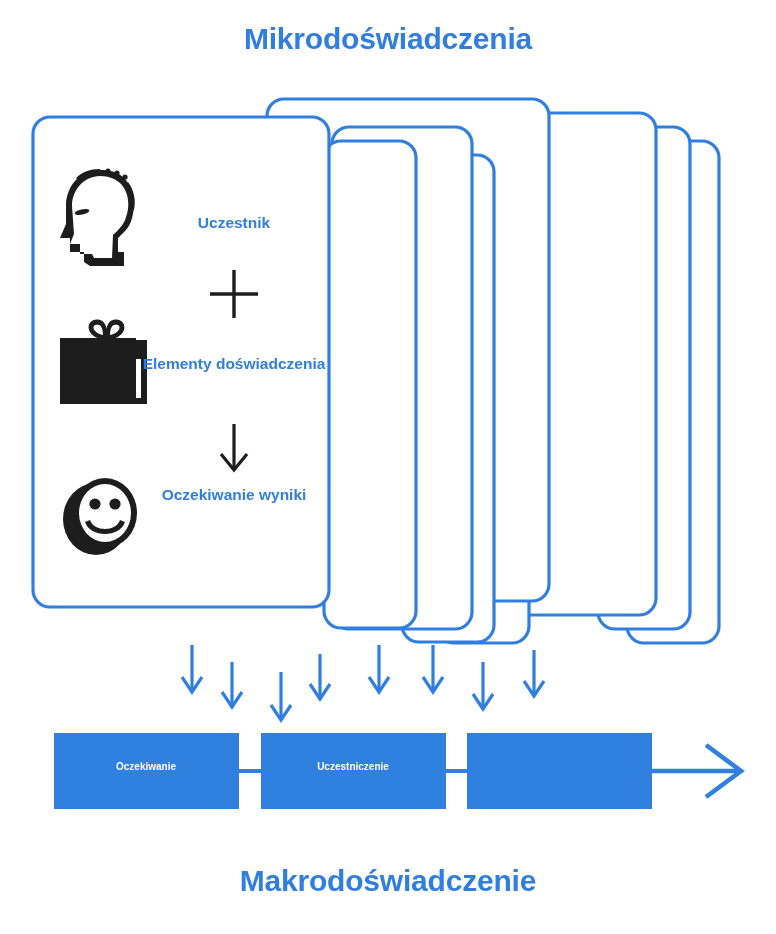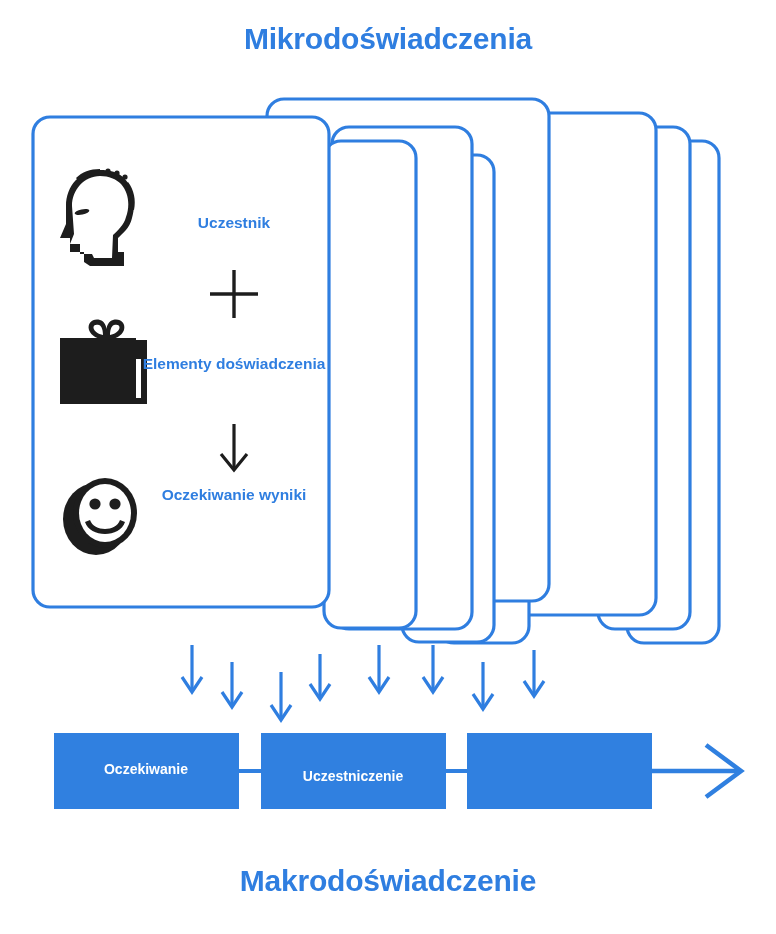--- a/index.html
+++ b/index.html
@@ -22,25 +22,25 @@
 
   .card-label{
     position:absolute;color:#2f7ee0;font-weight:bold;font-size:15.5px;
     text-align:center;line-height:20px;width:200px;
   }
   #lbl-uczestnik{left:134px;top:213px;}
   #lbl-elementy{left:134px;top:354px;}
   #lbl-wyniki{left:134px;top:485px;}
 
   .flow-label{
-    position:absolute;color:#ffffff;font-weight:bold;font-size:14px;
+    position:absolute;color:#ffffff;font-weight:bold;font-size:10px;
     text-align:center;width:190px;
   }
   #flow-0{left:51px;top:761px;}
-  #flow-1{left:258px;top:761px;margin-top:7px;}
+  #flow-1{left:258px;top:761px;}
   #flow-2{left:464px;top:761px;}
 </style>
 </head>
 <body>
 
 <div id="stage">
 
   <div class="title" id="title-top">Mikrodoświadczenia</div>
 
   <svg class="svg-layer" id="cards-svg" viewBox="0 0 776 934">

